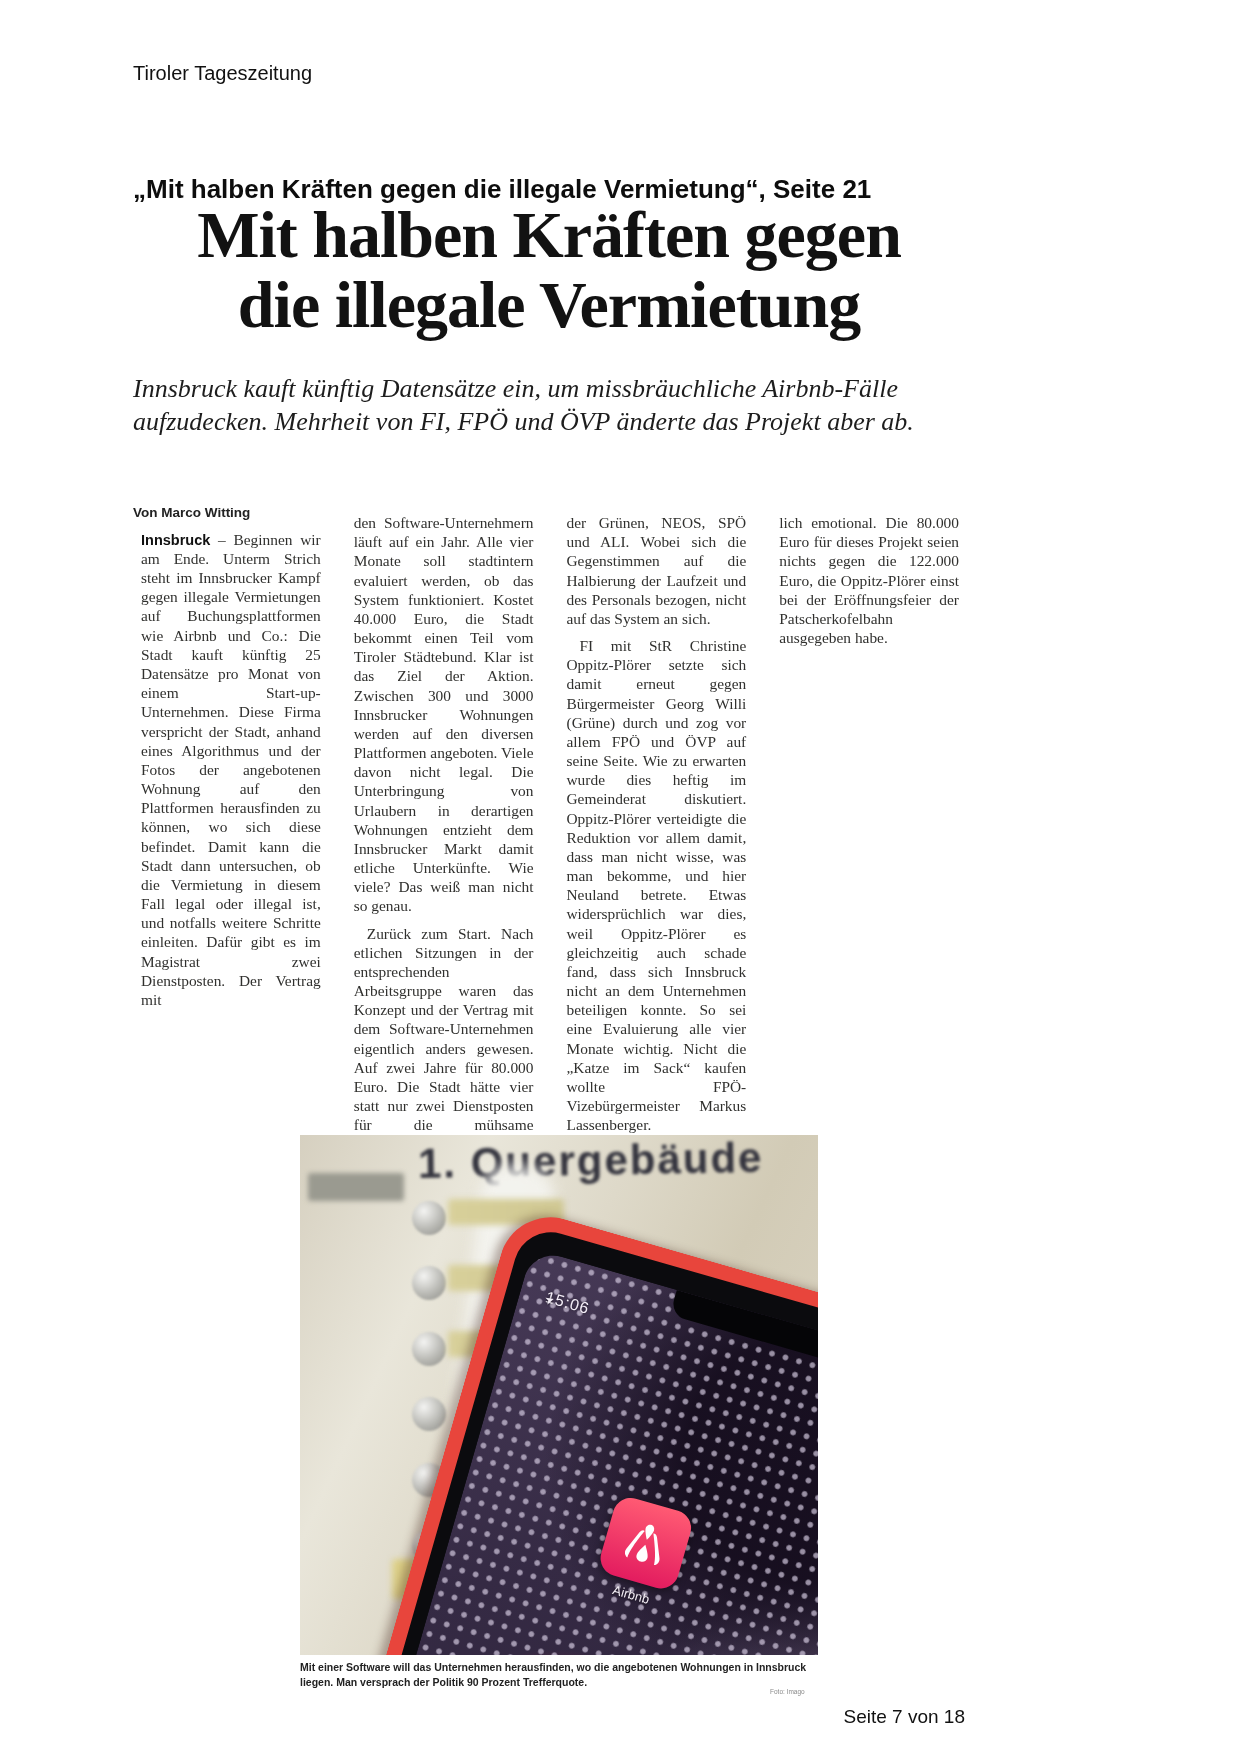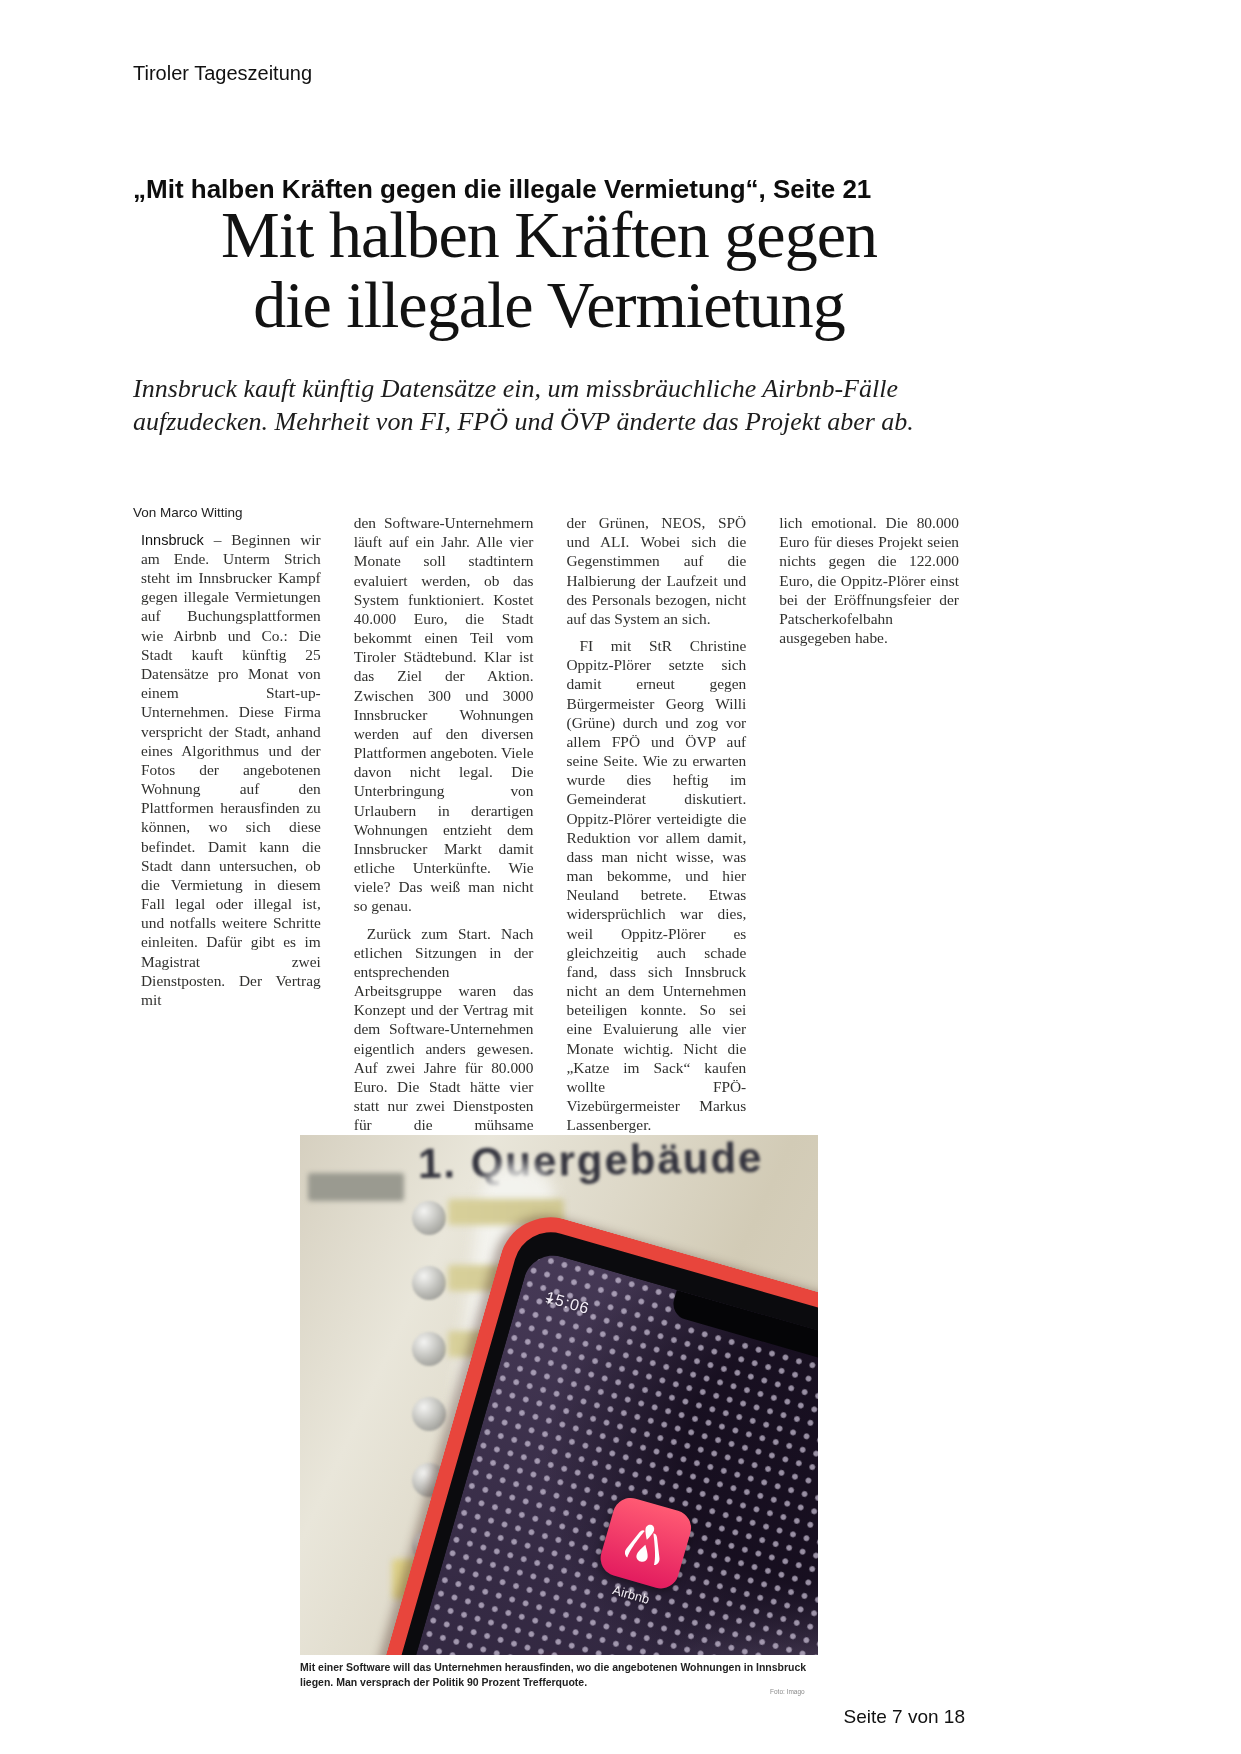--- a/index.html
+++ b/index.html
@@ -8,34 +8,34 @@
   .abs{position:absolute;}
   .b{font-weight:normal;}
 
   
   .brand{left:133px;top:62px;font-size:20px;color:#111;}
   .listing-title{left:133px;top:130px;font-size:26px;font-weight:bold;color:#0d0d0d;margin-top:44px;}
 
   
   .headline{left:133px;top:200px;width:832px;text-align:center;
     font-family:"Liberation Serif",serif;font-size:66px;line-height:1.06;
-    color:#121212;font-weight:400;letter-spacing:-1px;}
+    color:#121212;font-weight:700;letter-spacing:-1px;}
   .subhead{left:133px;top:372px;width:840px;
     font-family:"Liberation Serif",serif;font-size:26px;line-height:1.28;color:#1d1d1d;font-style:italic;}
   .subhead div{white-space:nowrap;}
 
   .cols{left:133px;top:505px;width:834px;display:grid;
     grid-template-columns:repeat(4,1fr);column-gap:17px;}
   .col{font-family:"Liberation Serif",serif;font-size:15.4px;line-height:1.245;
     color:#30302e;text-align:justify;}
-  .byline{font-family:"Liberation Sans",sans-serif;font-size:13.5px;font-weight:normal;
+  .byline{font-family:"Liberation Sans",sans-serif;font-size:13.5px;font-weight:bold;
     color:#222;}
   .para{margin:8px;}
   .para.indent{text-indent:13px;}
-  .lead{font-weight:normal;font-family:"Liberation Sans",sans-serif;font-size:14.5px;color:#111;}
+  .lead{font-weight:bold;font-family:"Liberation Sans",sans-serif;font-size:14.5px;color:#111;}
 
   
   .photo{left:300px;top:1135px;width:518px;height:520px;overflow:hidden;
     background:linear-gradient(115deg,#d6d0c0 0%,#e9e6da 25%,#ded9c9 45%,#d2cbb6 65%,#dcd6c6 100%);}
   .photo *{position:absolute;}
   .sign-text{left:118px;top:2px;font-size:42px;font-weight:bold;color:#34343e;
     letter-spacing:2px;filter:blur(1.6px);transform:rotate(-1deg);white-space:nowrap;}
   .plate-grey{left:8px;top:38px;width:96px;height:28px;background:#9a9a90;border-radius:3px;filter:blur(2.5px);}
   .pole{left:162px;top:30px;width:74px;height:360px;background:rgba(246,246,242,.85);
     border-radius:30px;transform:rotate(7deg);filter:blur(7px);}

